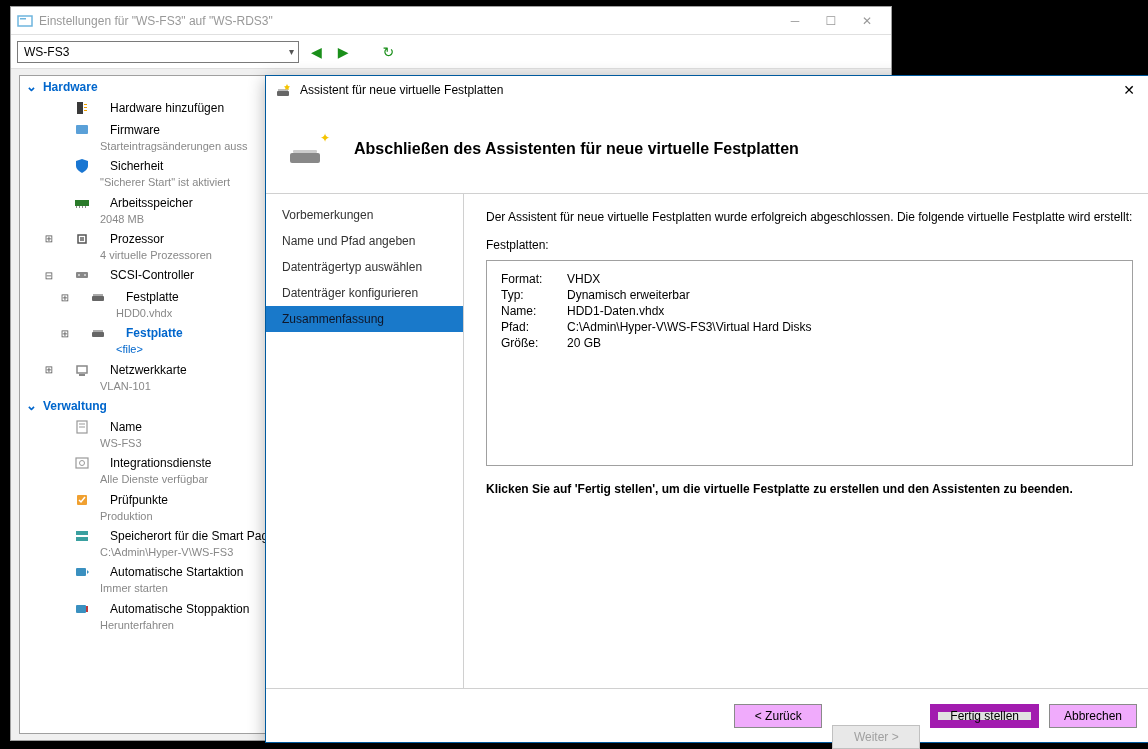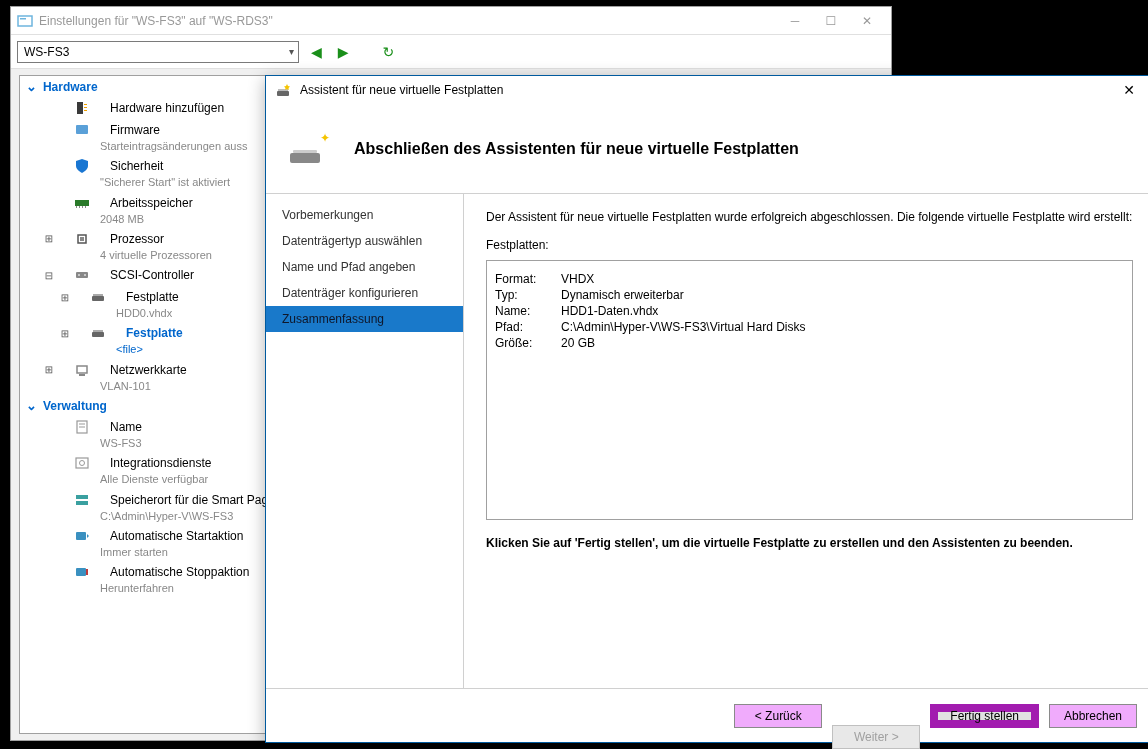--- a/index.html
+++ b/index.html
@@ -50,21 +50,21 @@
     .wizard-header h1 { font-size: 16px; font-weight: bold; }
 
     .wizard-body { flex: 1; display: flex; }
     .steps-panel { width: 198px; border-right: 1px solid #d0d0d0; padding-top: 8px; }
     .step { padding: 6px 16px; font-size: 12px; color: #333; }
     .step.active { background: #1979ca; color: #0f172a; }
 
     .content-panel { flex: 1; padding: 14px 22px; display: flex; flex-direction: column; }
     .intro-text { line-height: 1.5; margin-bottom: 12px; }
     .desc-label { margin-bottom: 8px; }
-    .summary-box { border: 1px solid #a0a0a0; padding: 10px 8px; height: 260px; }
+    .summary-box { border: 1px solid #a0a0a0; padding: 10px 14px; height: 206px; }
     .summary-row { display: flex; gap: 8px; padding: 1px 0; }
     .summary-row .k { width: 58px; }
     .finish-text { margin-top: 14px; line-height: 1.5; font-weight: bold; }
 
     .wizard-footer { height: 54px; border-top: 1px solid #d0d0d0; display: flex; align-items: center; justify-content: flex-end; padding: 0 18px; gap: 10px; }
     .wbtn { min-width: 88px; height: 24px; border: 1px solid #8a8a8a; background: #f0abfc; font-size: 12px; padding: 0 12px; display: inline-flex; align-items: center; justify-content: center; }
     .wbtn.disabled { color: #a0a0a0; border-color: #c0c0c0; background: #e8e8e8; margin-top: 43px; }
     .wbtn.primary { border: 8px solid #a21caf; background: #e1e1e1; }
 
     
@@ -260,20 +260,33 @@
               <svg width="16" height="16" viewBox="0 0 16 16">
                 <rect x="2" y="3" width="12" height="10" fill="none" stroke="#999" stroke-width="1.2"></rect>
                 <circle cx="8" cy="8" r="2.5" fill="none" stroke="#999" stroke-width="1"></circle>
               </svg>
             </span>
             <span class="label">Integrationsdienste</span>
           </div>
         <div class="sub">Alle Dienste verfügbar</div>
       </div>
 
+      <div class="tree-item sub1">
+        <div class="row1">
+            <span class="expander"></span>
+            <span class="ticon">
+              <svg width="16" height="16" viewBox="0 0 16 16">
+                <rect x="3" y="3" width="10" height="10" fill="#f0a030" rx="1"></rect>
+                <path d="M5 8 L7 10 L11 5" stroke="#fff" stroke-width="1.5" fill="none"></path>
+              </svg>
+            </span>
+            <span class="label">Prüfpunkte</span>
+          </div>
+        <div class="sub">Produktion</div>
+      </div>
 
       <div class="tree-item sub1">
         <div class="row1">
             <span class="expander"></span>
             <span class="ticon">
               <svg width="16" height="16" viewBox="0 0 16 16">
                 <rect x="2" y="3" width="12" height="4" fill="#3aa0a0"></rect>
                 <rect x="2" y="9" width="12" height="4" fill="#3aa0a0"></rect>
               </svg>
             </span>
@@ -333,22 +346,22 @@
       <div class="drive-top"></div>
       <div class="drive-shape"></div>
       <span class="star">✦</span>
     </div>
     <h1>Abschließen des Assistenten für neue virtuelle Festplatten</h1>
   </div>
 
   <div class="wizard-body">
     <div class="steps-panel">
       <div class="step">Vorbemerkungen</div>
+      <div class="step">Name und Pfad angeben</div>
       <div class="step">Datenträgertyp auswählen</div>
-      <div class="step">Name und Pfad angeben</div>
       <div class="step">Datenträger konfigurieren</div>
       <div class="step active">Zusammenfassung</div>
     </div>
 
     <div class="content-panel">
       <div class="intro-text">Der Assistent für neue virtuelle Festplatten wurde erfolgreich abgeschlossen. Die folgende virtuelle Festplatte wird erstellt:</div>
       <div class="desc-label">Festplatten:</div>
 
       <div class="summary-box">
         <div class="summary-row">

